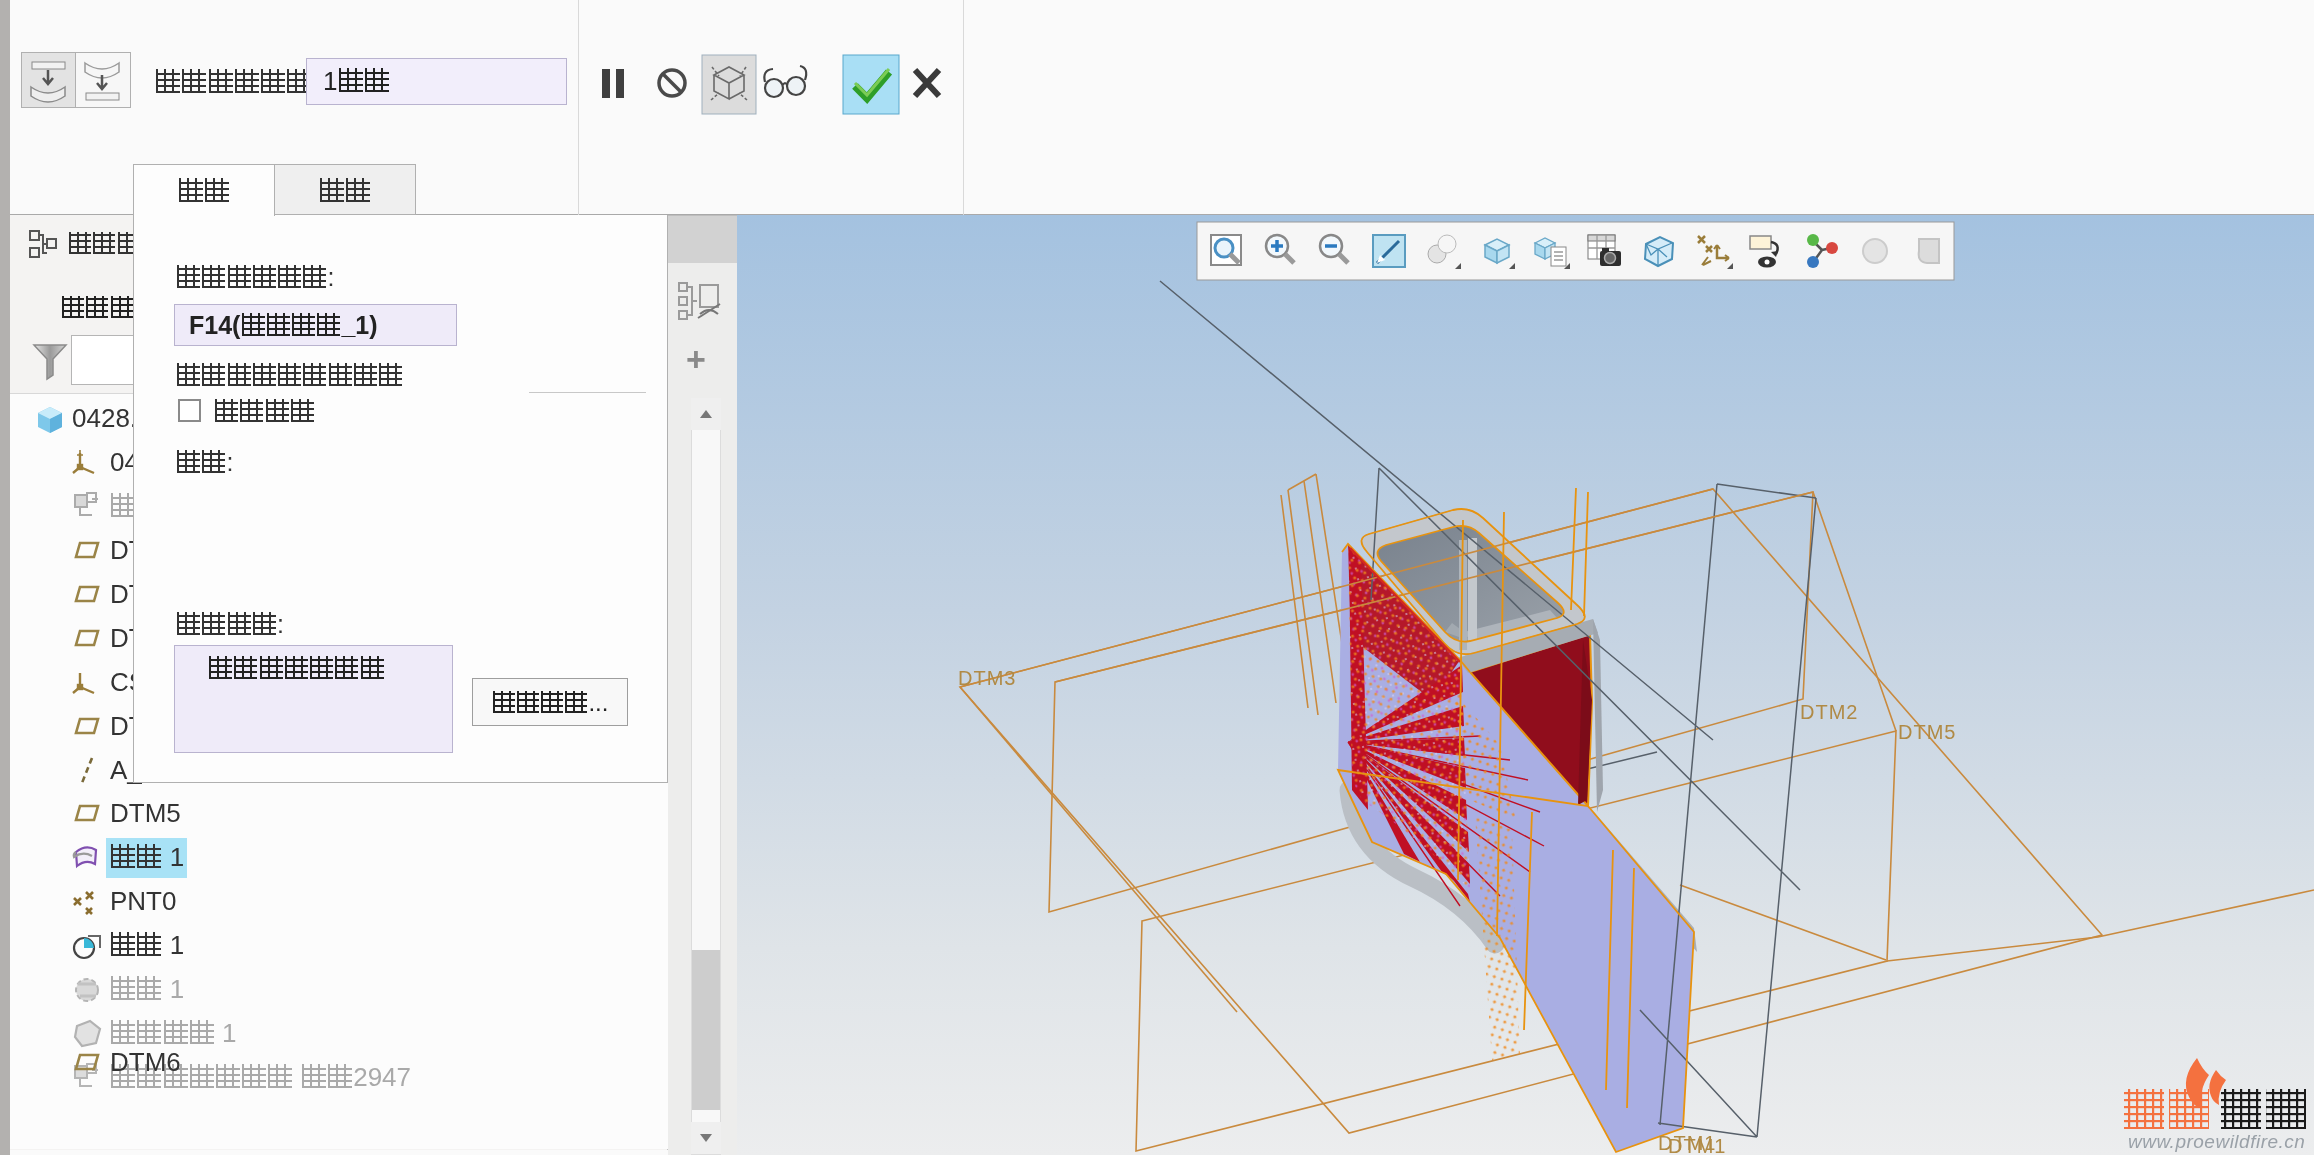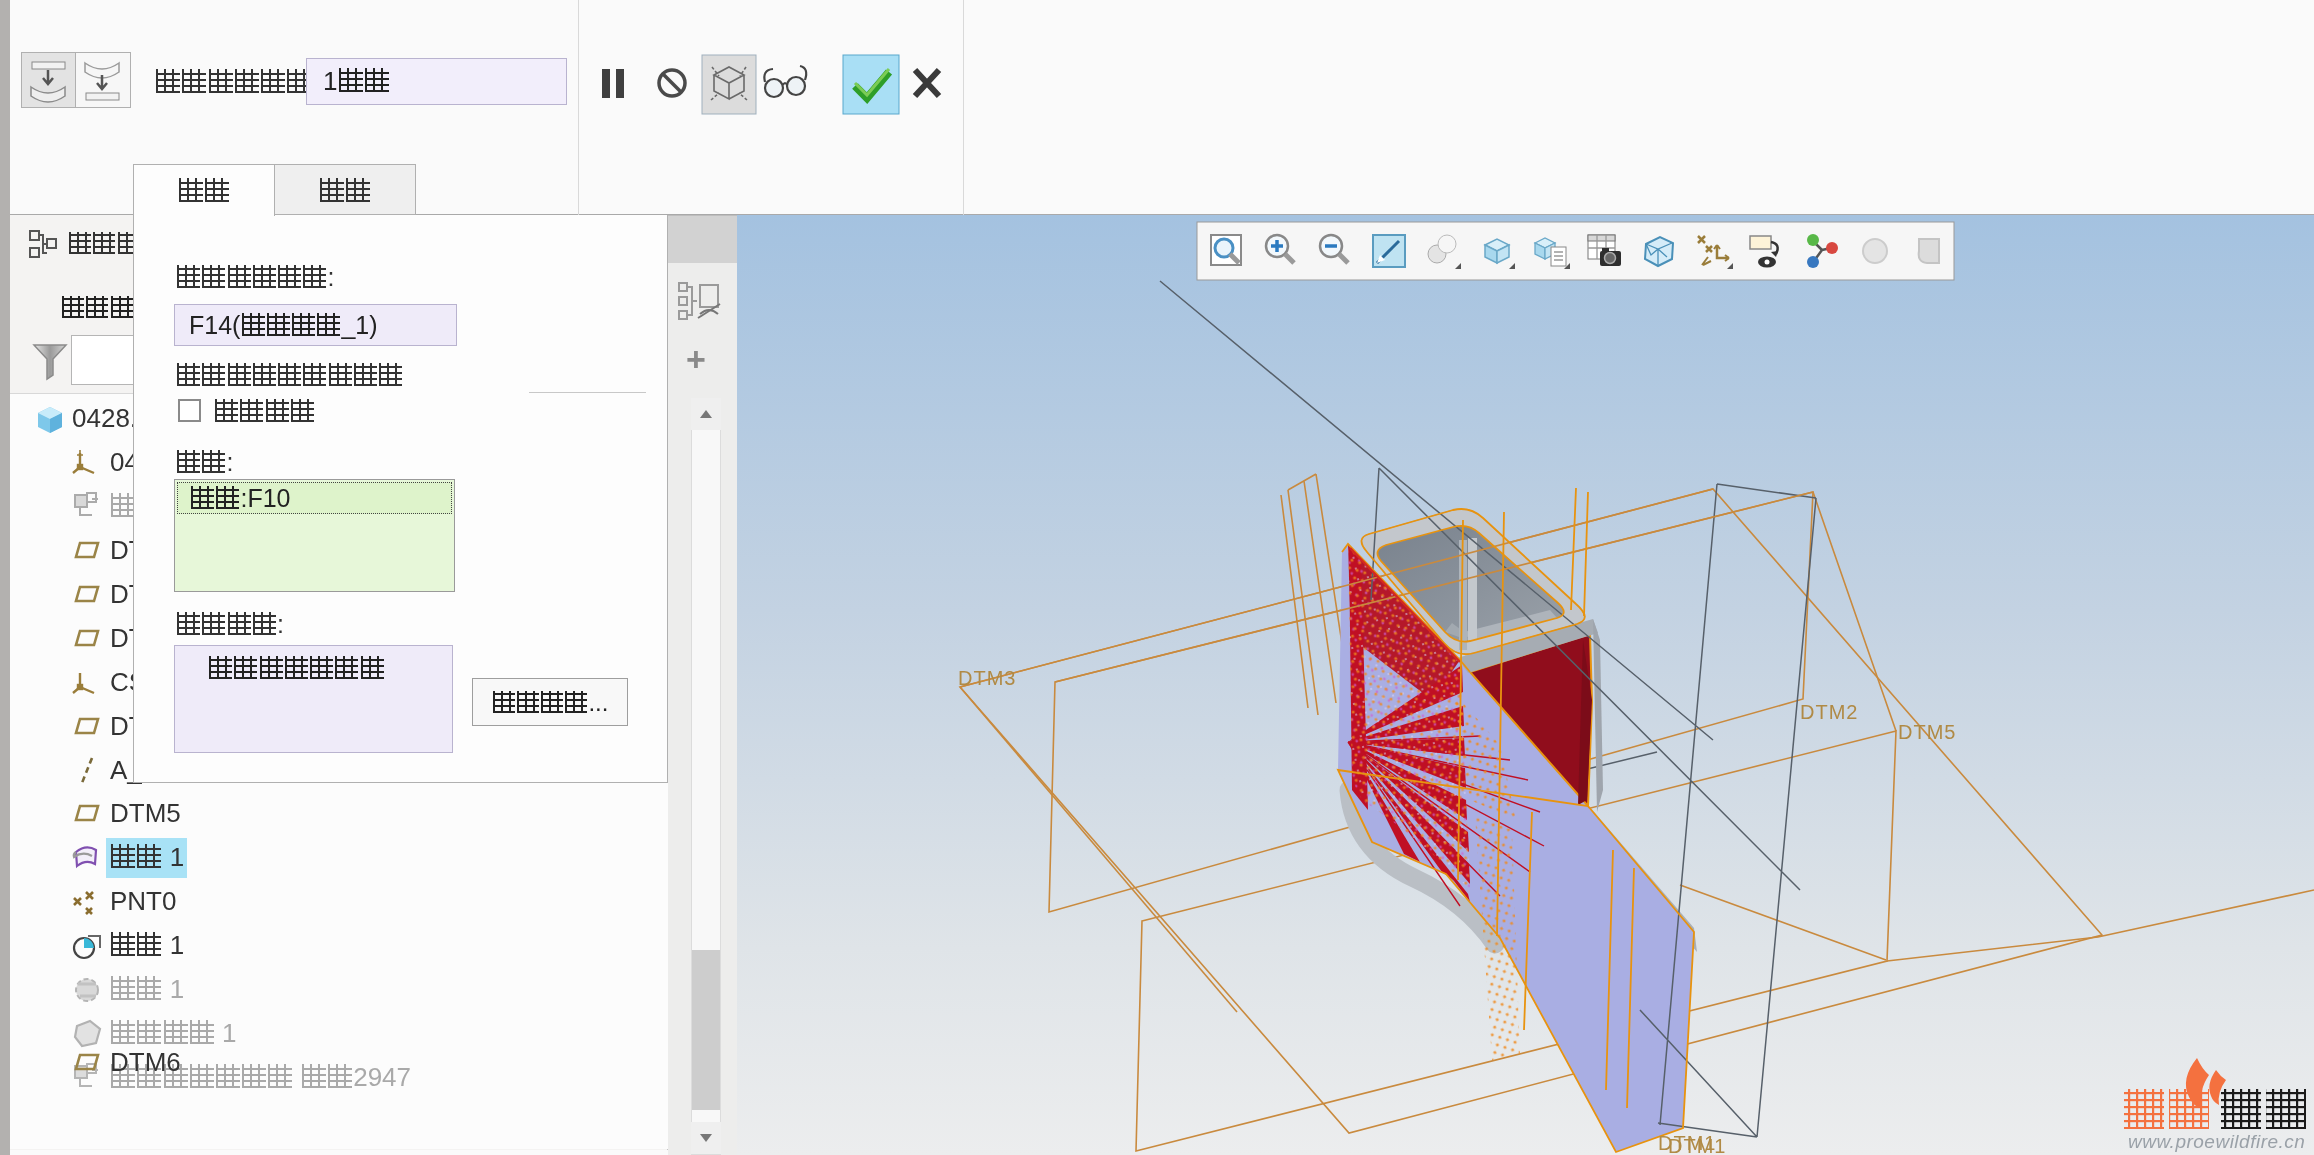--- a/index.html
+++ b/index.html
@@ -34,21 +34,21 @@
 #selhl{position:absolute;left:106px;top:838px;width:81px;height:40px;background:#a8e2f6;}
 
 #gcol{position:absolute;left:668px;top:215px;width:69px;height:940px;background:#ededec;}
 #gcoltop{position:absolute;left:668px;top:215px;width:69px;height:48px;background:#d2d2d2;border-top:1px solid #bdbdbd;}
 #sbar{position:absolute;left:691px;top:398px;width:30px;height:757px;background:#f8f8f8;border:1px solid #dcdcdc;}
 #sthumb{position:absolute;left:692px;top:950px;width:28px;height:160px;background:#cdcdcd;}
 .sarrow{position:absolute;left:691px;width:30px;height:32px;background:#efefef;color:#666;font-size:15px;text-align:center;line-height:32px;}
 
 #dlg{position:absolute;left:133px;top:215px;width:535px;height:568px;background:#fdfdfd;border:1px solid #b0b0b0;border-top:none;z-index:4;}
 #dlg .lab{position:absolute;left:42px;font-size:25px;color:#333;white-space:nowrap;}
-#fld1{position:absolute;left:40px;top:89px;width:283px;height:42px;background:#efebf9;border:1px solid #b9b3cf;font-size:25px;color:#222;padding:6px 0 0 14px;white-space:nowrap;}
+#fld1{position:absolute;left:40px;top:89px;width:283px;height:42px;background:#efebf9;border:1px solid #b9b3cf;font-size:25px;color:#222;padding:6px 0 0 14px;white-space:nowrap;font-weight:bold;}
 #chk{position:absolute;left:44px;top:184px;width:23px;height:23px;background:#fff;border:2px solid #8a8a8a;}
 #grnbox{position:absolute;left:40px;top:264px;width:281px;height:113px;background:#e7f7d9;border:1px solid #9a9a9a;}
 #grnrow{position:absolute;left:2px;top:2px;width:275px;height:32px;background:#def3cb;border:1px dotted #444;font-size:25px;color:#222;padding:1px 0 0 12px;}
 #lavbox{position:absolute;left:40px;top:430px;width:279px;height:108px;background:#efebf9;border:1px solid #b9b3cf;}
 #lavbox .inner{position:absolute;left:33px;top:8px;font-size:25px;color:#222;white-space:nowrap;}
 #detbtn{position:absolute;left:338px;top:463px;width:156px;height:48px;background:#f8f8f8;border:1px solid #9e9e9e;font-size:24px;color:#222;text-align:center;padding-top:10px;}
 #dsep{position:absolute;left:395px;top:177px;width:117px;height:1px;background:#c8c8c8;}
 </style></head><body>
 <div id="root">
   <div id="dash"></div>
@@ -255,23 +255,20 @@
         <path d="M7 9 L13 1 L1 1 Z" fill="#777"></path>
       </svg></div>
 
   <div id="dlg">
     <div class="lab" style="top:48px"><span class="c"></span><span class="c"></span><span class="c"></span><span class="c"></span><span class="c"></span><span class="c"></span>:</div>
     <div id="fld1">F14(<span class="c"></span><span class="c"></span><span class="c"></span><span class="c"></span>_1)</div>
     <div class="lab" style="top:146px"><span class="c"></span><span class="c"></span><span class="c"></span><span class="c"></span><span class="c"></span><span class="c"></span><span class="c"></span><span class="c"></span><span class="c"></span></div>
     <div id="chk"></div>
     <div class="lab" style="left:80px;top:182px"><span class="c"></span><span class="c"></span><span class="c"></span><span class="c"></span></div>
     <div class="lab" style="top:233px"><span class="c"></span><span class="c"></span>:</div>
-    <div id="grnbox">
-        <div id="grnrow"><span class="c"></span><span class="c"></span>:F10</div>
-      </div>
     <div class="lab" style="top:395px"><span class="c"></span><span class="c"></span><span class="c"></span><span class="c"></span>:</div>
     <div id="lavbox">
         <span class="inner"><span class="c"></span><span class="c"></span><span class="c"></span><span class="c"></span><span class="c"></span><span class="c"></span><span class="c"></span></span>
       </div>
     <div id="detbtn"><span class="c"></span><span class="c"></span><span class="c"></span><span class="c"></span>...</div>
     <div id="dsep"></div>
   </div>
 
   <svg id="scene" class="abs" style="left:737px;top:215px;z-index:1" width="1577" height="940" viewBox="737 215 1577 940">
   <defs>

